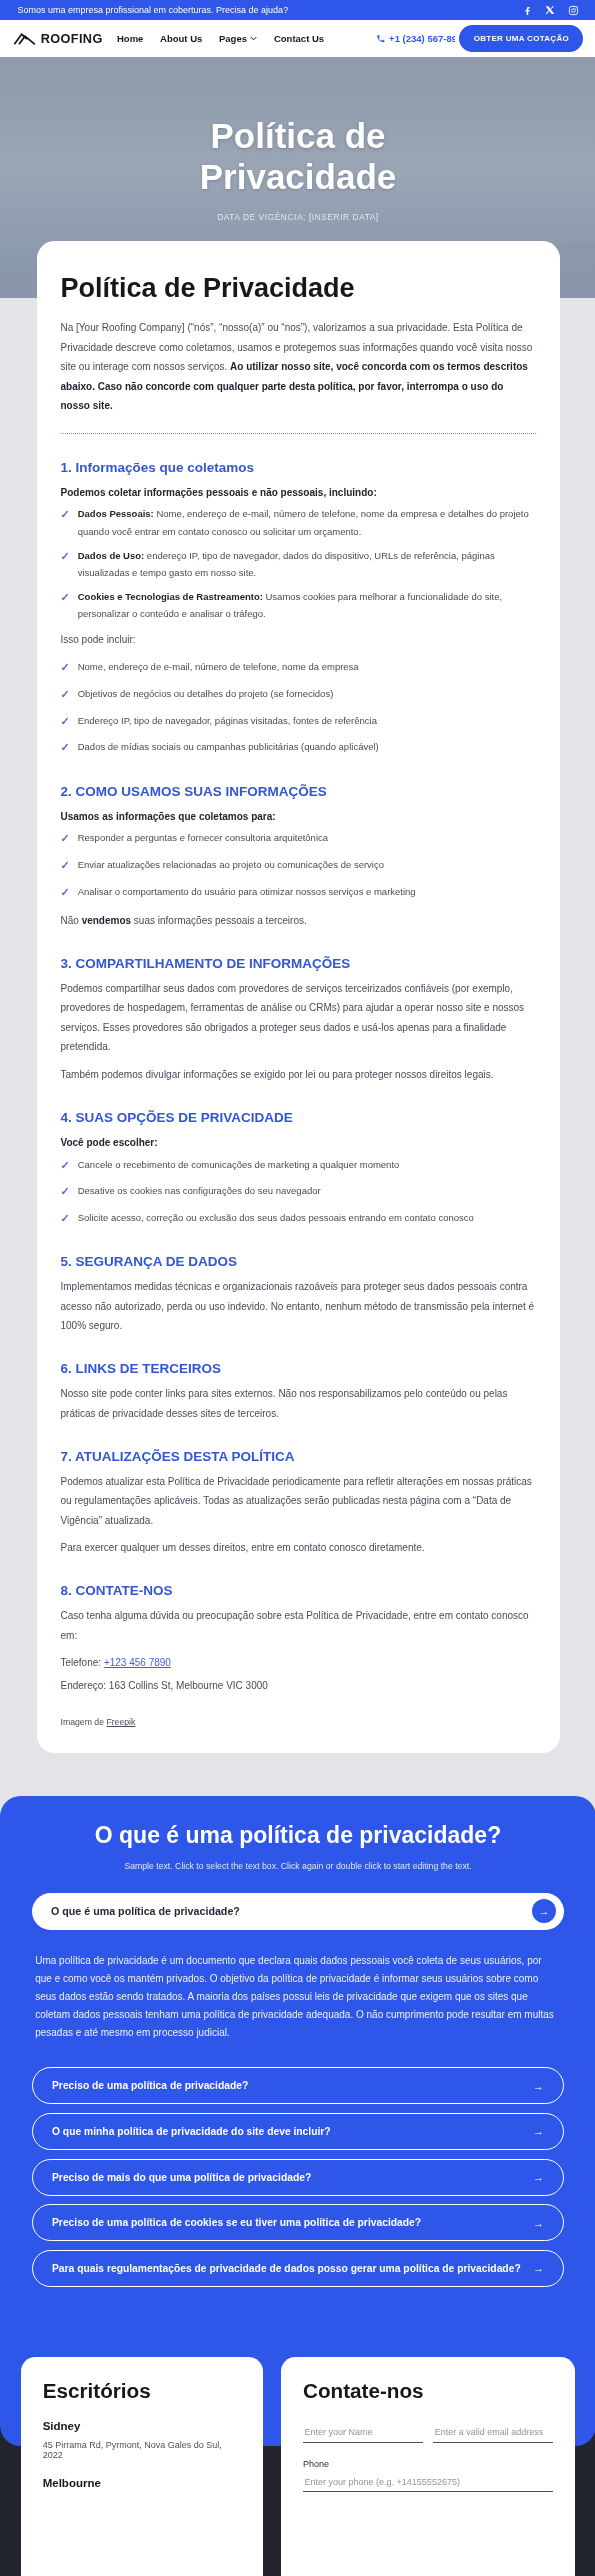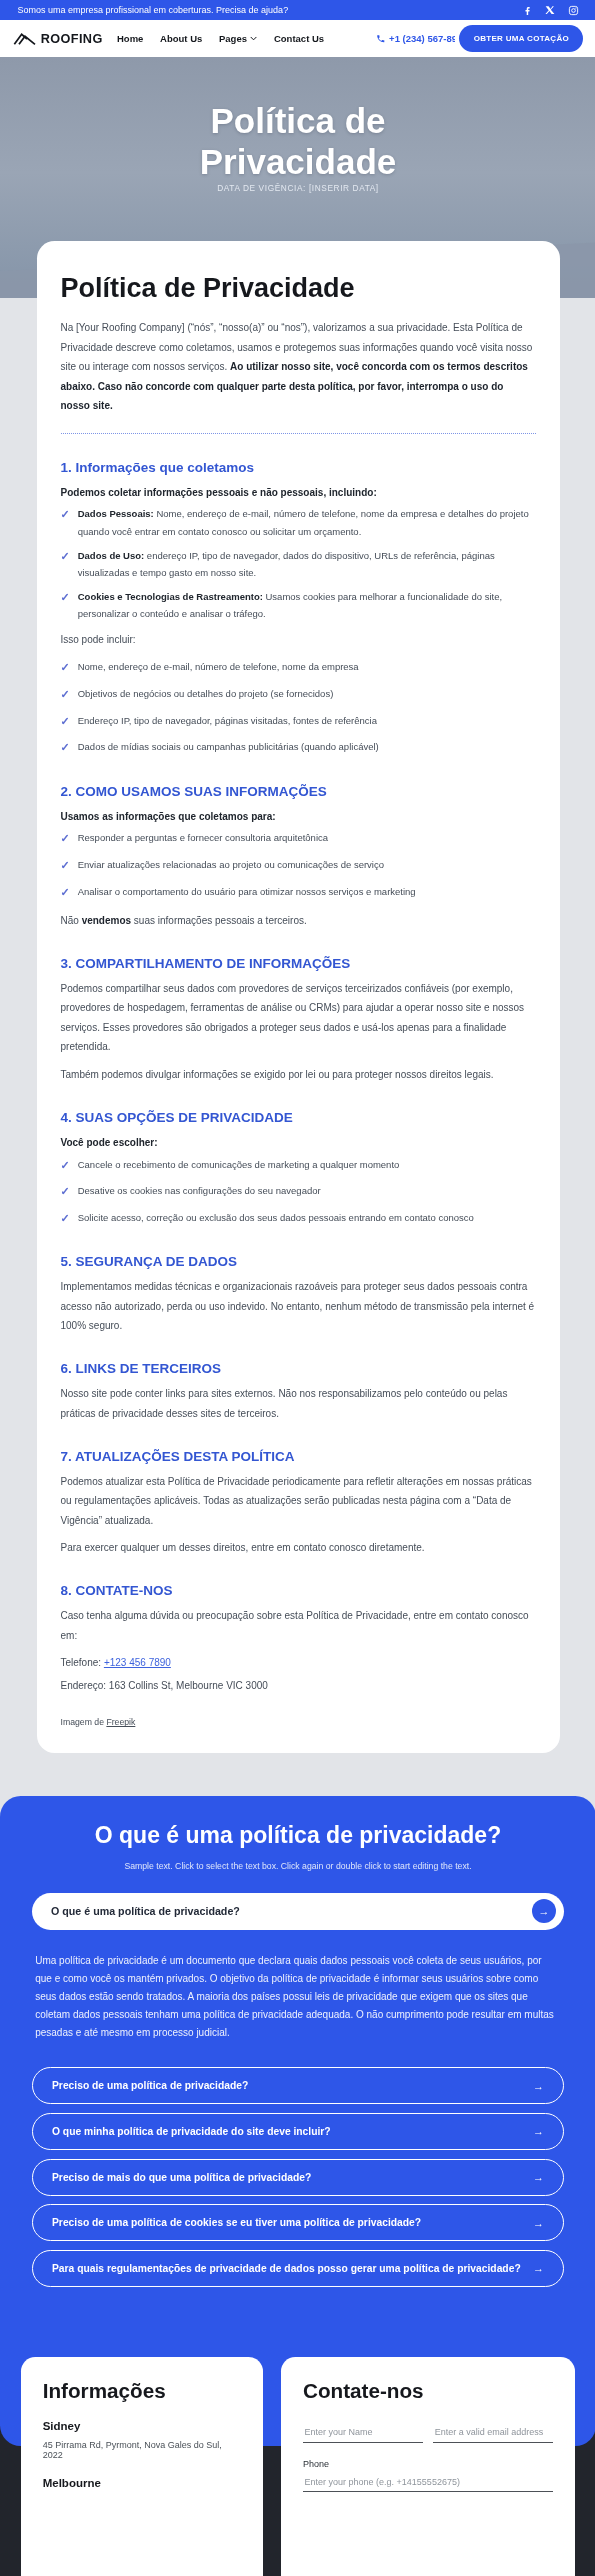--- a/index.html
+++ b/index.html
@@ -28,21 +28,21 @@
   .nav-phone{color:var(--blue);font-weight:bold;font-size:9.5px;display:flex;align-items:center;
     gap:4px;max-width:79px;overflow:hidden;white-space:nowrap;}
   .cta{background:var(--blue);color:#fff;border:none;border-radius:794px;padding:8.7px 14.3px;
     font-size:8px;font-weight:bold;letter-spacing:0.3px;font-family:inherit;cursor:pointer;}
 
   
   .hero{position:relative;height:241px;overflow:hidden;text-align:center;color:#fff;
     background:linear-gradient(180deg,#8E99AA 0%,#9AA5B5 48%,#8494A8 100%);}
   .hero-art{position:absolute;left:0;bottom:0;width:100%;height:100%;}
   .hero-inner{position:relative;z-index:2;padding-top:44px;}
-  .hero h1{margin:0;font-size:35px;font-weight:bold;line-height:1.16;text-shadow:0 0.8px 3.2px rgba(30,40,60,.25);}
+  .hero h1{margin:15px;font-size:35px;font-weight:bold;line-height:1.16;text-shadow:0 0.8px 3.2px rgba(30,40,60,.25);}
   .hero-sub{margin-top:1px;font-size:8.3px;letter-spacing:0.6px;color:#E3E8F0;}
 
   
   .card{position:relative;z-index:2;width:523px;margin:-57px auto 0;background:#fff;
     border-radius:17.5px;padding:32px 24px 25.4px;}
   .doc-title{margin:0 0 14.3px;font-size:27px;color:var(--ink);font-weight:bold;}
   p.body{font-size:10px;line-height:1.95;color:var(--body);margin:8px 0;}
   .intro-b{color:#1C222B;font-weight:bold;}
   hr.dotted{border:none;border-top:1.6px dotted #7E95E6;margin:17.5px 0 3.2px;}
   h3.sec{color:var(--heading-blue);font-size:13.5px;margin:25.4px 0 6.4px;font-weight:bold;}
@@ -309,21 +309,21 @@
         <span>Para quais regulamentações de privacidade de dados posso gerar uma política de privacidade?</span>
         <span class="faq-arrow"></span>
       </div>
     </div>
 </section>
 
 <section class="bottom">
   <div class="cards-row">
 
     <div class="wcard">
-      <h3>Informações</h3>
+      <h3>Escritórios</h3>
       <div>
 
           <div class="office">
             <div class="ocity">Sidney</div>
             <div class="oaddr">45 Pirrama Rd, Pyrmont, Nova Gales do Sul, 2022</div>
           </div>
 
           <div class="office">
             <div class="ocity">Melbourne</div>
 

